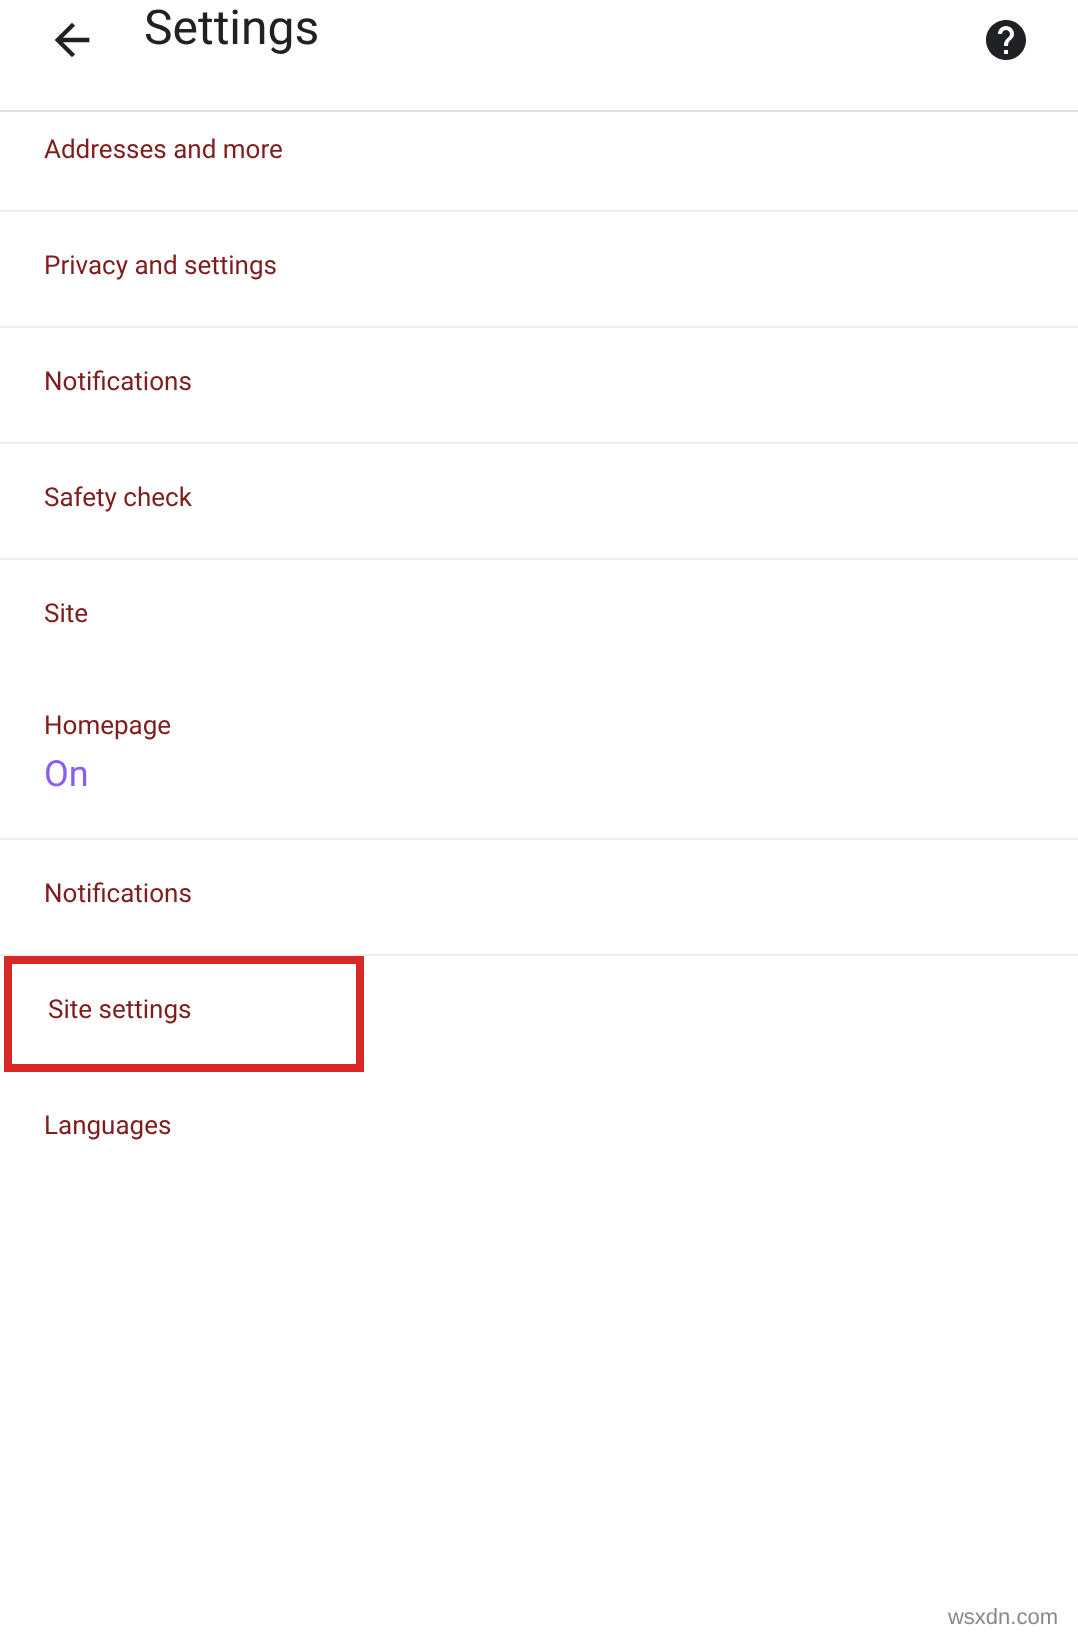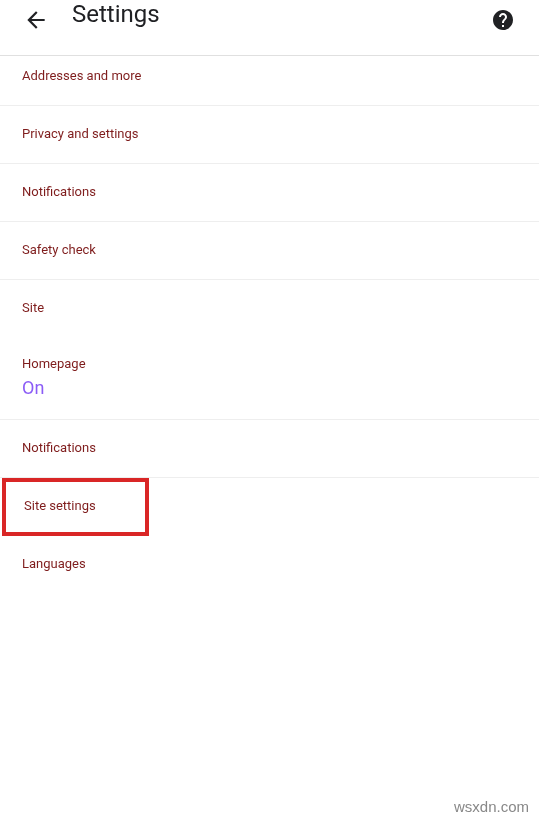--- a/index.html
+++ b/index.html
@@ -73,28 +73,28 @@
     }
     .section-header {
       padding: 24px 22px 14px 22px;
       font-size: 17px;
       font-weight: 500;
       color: #1a73e8;
     }
     .highlighted {
       outline: 4px solid #d92626;
       outline-offset: -4px;
-      width: 147px;
+      width: 180px;
       margin-left: 2px;
     }
     .watermark {
       position: absolute;
       bottom: 6px;
       right: 10px;
-      font-size: 15px;
+      font-size: 11px;
       color: #888888;
       font-family: Arial, sans-serif;
     }
   </style>
 </head>
 <body>
 
 <div class="header">
   <div class="back-btn">
     <svg width="26" height="26" viewBox="0 0 24 24" fill="#202124">

